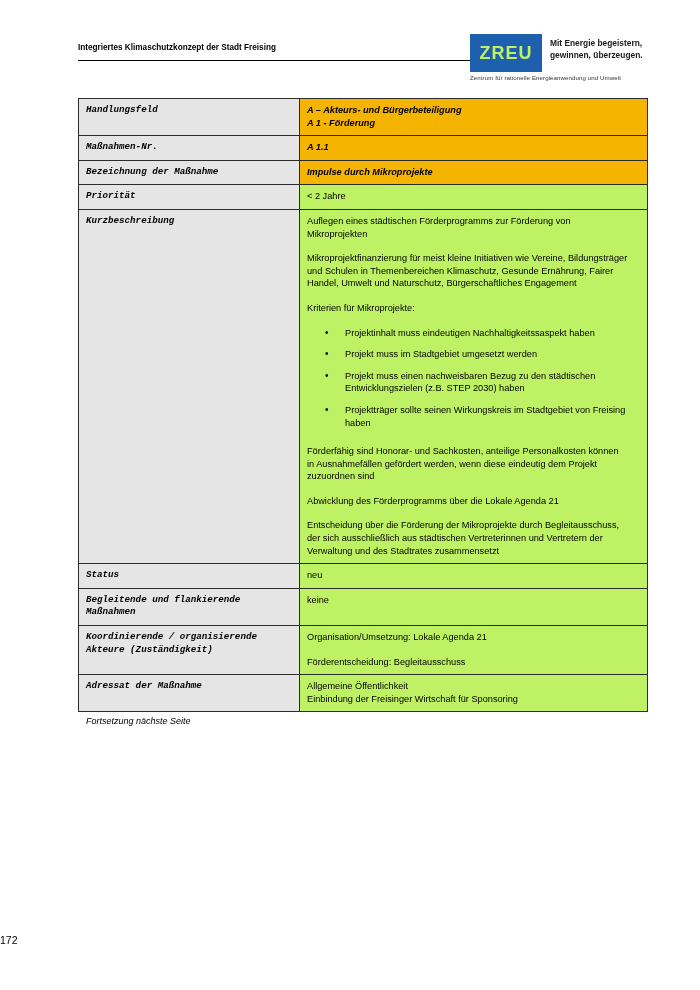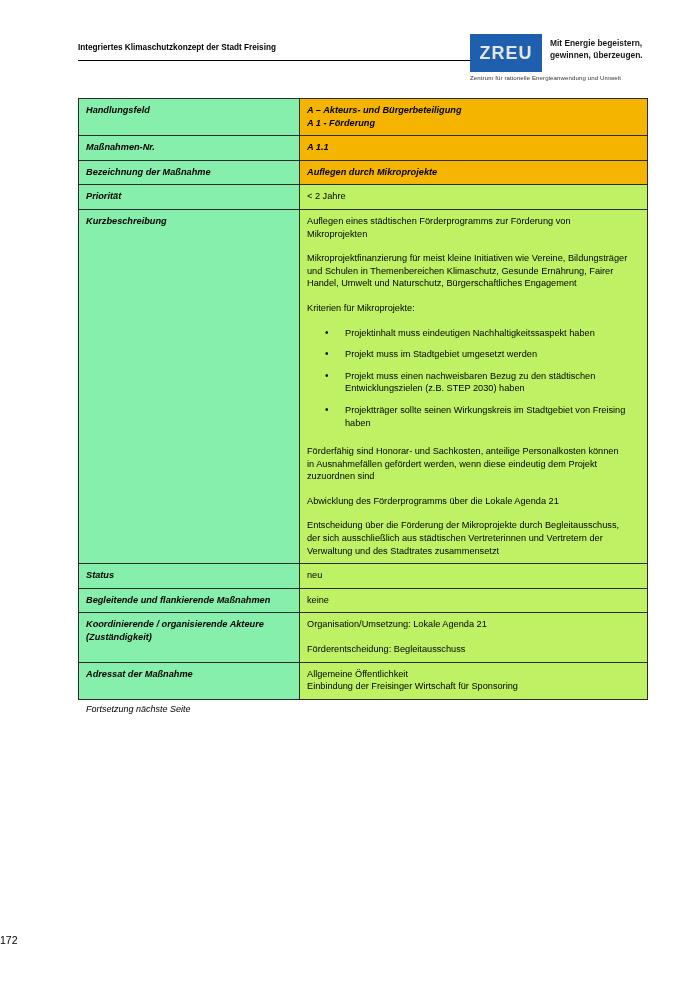--- a/index.html
+++ b/index.html
@@ -56,21 +56,21 @@
     left: 0;
     top: 0;
     width: 72px;
     height: 38px;
     background: #1e5fae;
     display: flex;
     align-items: center;
     justify-content: center;
   }
   .logo-blue span {
-    color: #e5e5e5;
+    color: #bef264;
     font-size: 18px;
     font-weight: bold;
     letter-spacing: 1px;
   }
   .logo-slogan {
     position: absolute;
     left: 80px;
     top: 4px;
     font-size: 8.4px;
     line-height: 11.5px;
@@ -102,23 +102,24 @@
     font-size: 9.2px;
   }
   table.measure td {
     border: 0.8px solid #2b2b2b;
     vertical-align: top;
     padding: 5px 7px 6px 7px;
     line-height: 12.6px;
   }
   td.label {
     width: 206px;
-    background: #86efac;
+    background: #e5e5e5;
     font-weight: bold;
     font-style: italic;
+    font-family: Liberation Mono, monospace;
   }
   td.value {
     background: #bef264;
   }
   td.value.hl {
     background: #f5b400;
     font-weight: bold;
     font-style: italic;
   }
   .val-line { display: block; }
@@ -188,21 +189,21 @@
           <span class="val-line">A – Akteurs- und Bürgerbeteiligung</span>
           <span class="val-line">A 1 - Förderung</span>
         </td>
       </tr>
       <tr>
         <td class="label">Maßnahmen-Nr.</td>
         <td class="value hl">A 1.1</td>
       </tr>
       <tr>
         <td class="label">Bezeichnung der Maßnahme</td>
-        <td class="value hl">Auflegen durch Mikroprojekte</td>
+        <td class="value hl">Impulse durch Mikroprojekte</td>
       </tr>
       <tr>
         <td class="label">Priorität</td>
         <td class="value">&lt; 2 Jahre</td>
       </tr>
       <tr>
         <td class="label">Kurzbeschreibung</td>
         <td class="value">
           <p class="para">Auflegen eines städtischen Förderprogramms zur Förderung von Mikroprojekten</p>
           <p class="para">Mikroprojektfinanzierung für meist kleine Initiativen wie Vereine, Bildungsträger und Schulen in Themenbereichen Klimaschutz, Gesunde Ernährung, Fairer Handel, Umwelt und Naturschutz, Bürgerschaftliches Engagement</p>

